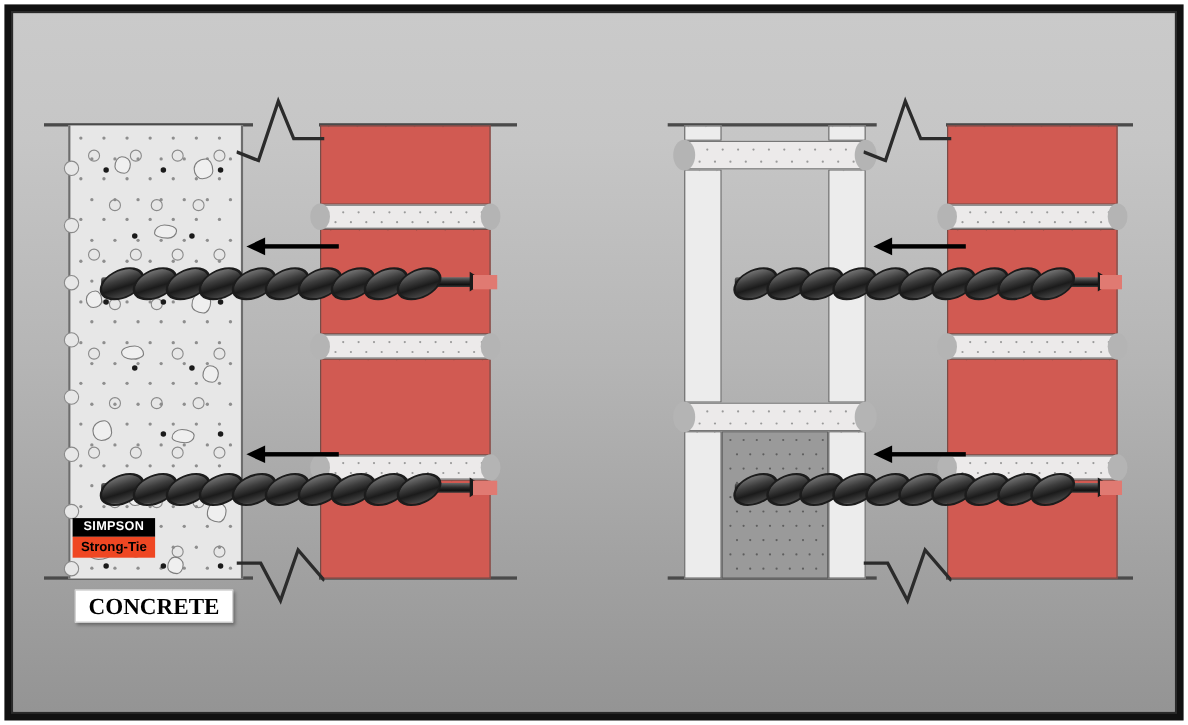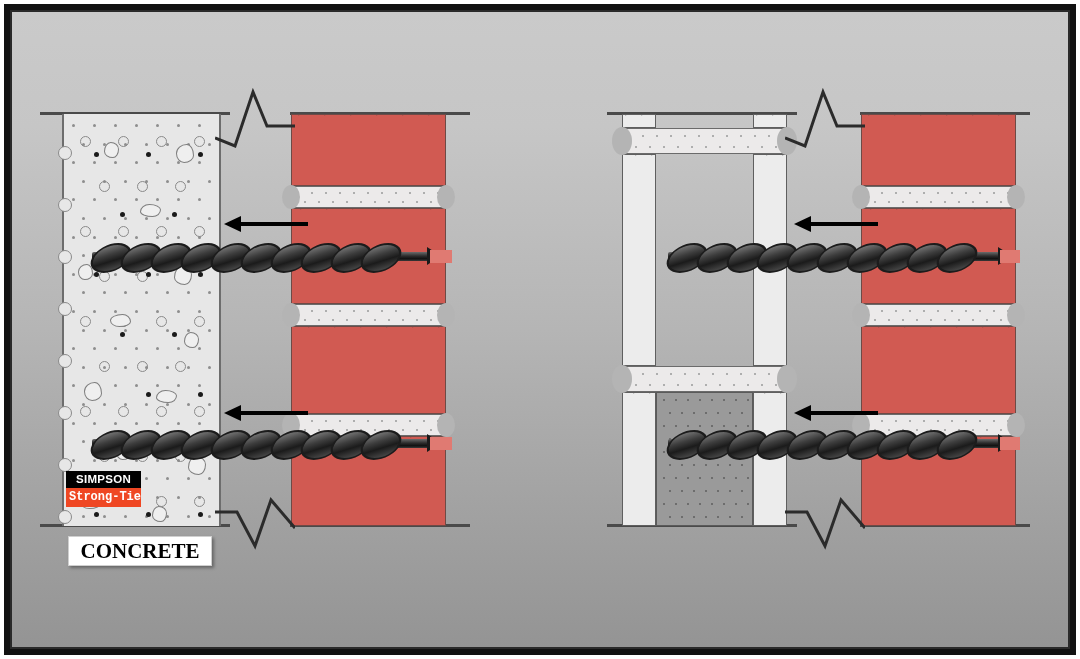--- a/index.html
+++ b/index.html
@@ -87,22 +87,22 @@
   
   .legend{position:absolute;left:668px;top:598px;width:380px;height:34px;background:#fff;
      border:1px solid #d2d2d2;display:flex;align-items:center;gap:10px;padding:0 12px;
      box-sizing:border-box;box-shadow:2px 2px 3px rgba(0,0,0,.35);}
   .legend .txt{font-family:"Liberation Serif",serif;font-weight:bold;font-size:19px;color:#000;white-space:nowrap;}
 
   
   .logo{position:absolute;left:66px;top:471px;width:75px;}
   .logo .l1{background:#000;color:#fff;font-size:11.5px;font-weight:bold;
      font-family:"Liberation Sans",sans-serif;text-align:center;padding:2px 0 2.5px;letter-spacing:.3px;}
-  .logo .l2{background:#ef4723;color:#ffffff;font-size:12px;font-weight:bold;
-     font-family:Liberation Mono, monospace;text-align:right;padding:2.5px 0 3px;}
+  .logo .l2{background:#ef4723;color:#000000;font-size:12px;font-weight:bold;
+     font-family:Liberation Sans, sans-serif;text-align:center;padding:2.5px 0 3px;}
 </style>
 </head>
 <body>
 
 <div id="stage">
 
   <div class="frame-outer"></div>
   <div class="frame-inner"></div>
 
 

